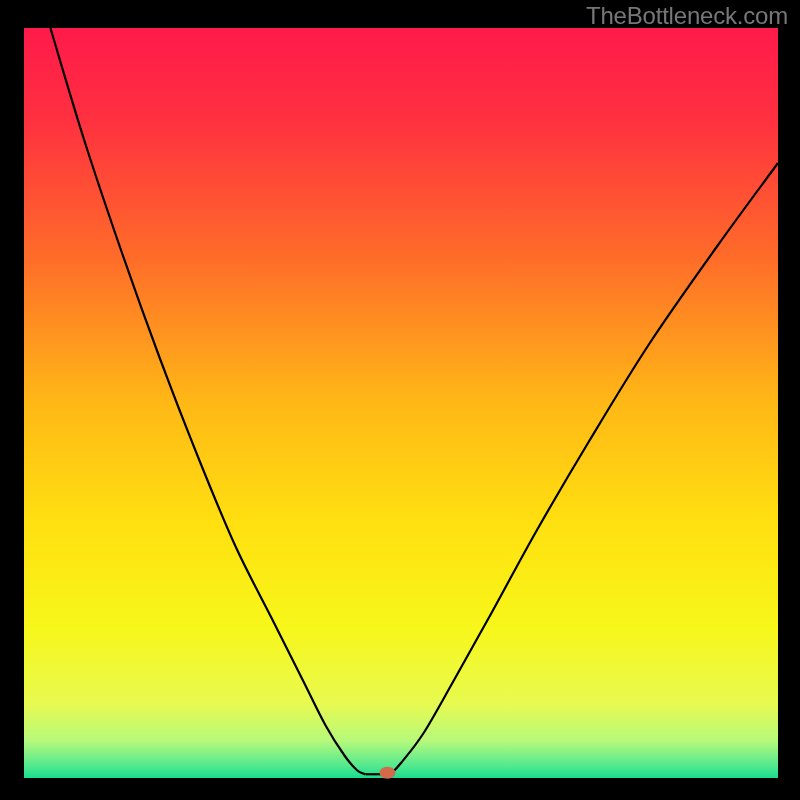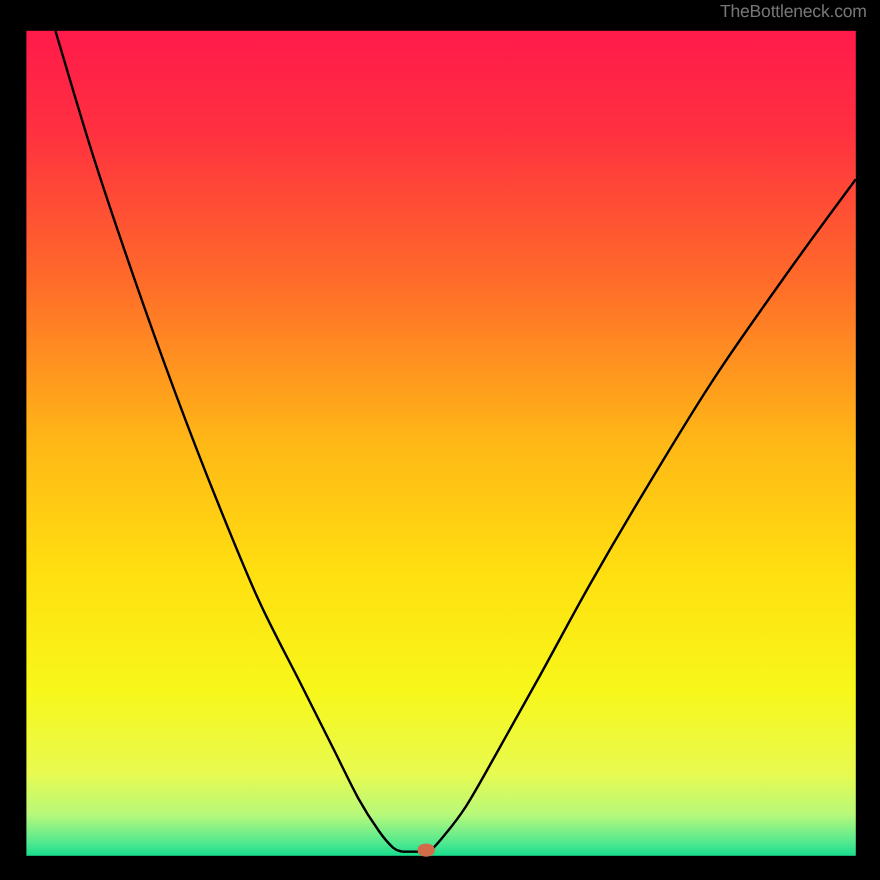--- a/index.html
+++ b/index.html
@@ -11,21 +11,21 @@
   .frame {
     width: 800px;
     height: 800px;
     position: relative;
     box-sizing: border-box;
   }
   .watermark {
     position: absolute;
     top: 2px;
     right: 12px;
-    font-size: 16px;
+    font-size: 24px;
     color: #777;
     font-weight: 500;
     z-index: 10;
     letter-spacing: -0.2px;
   }
   svg { display: block; }
 </style>
 </head>
 <body>
 

